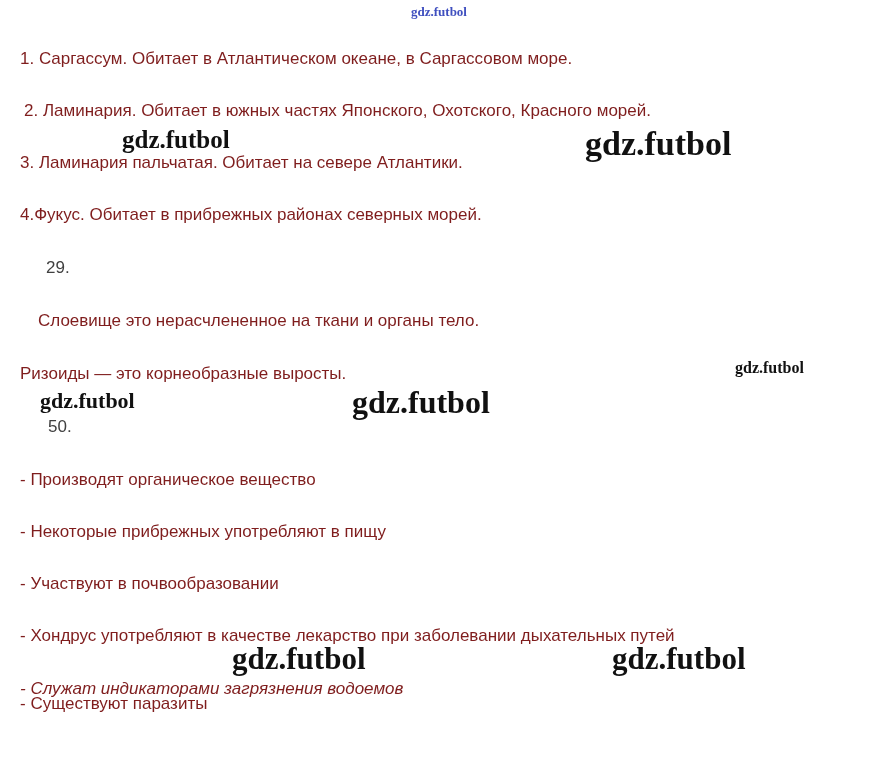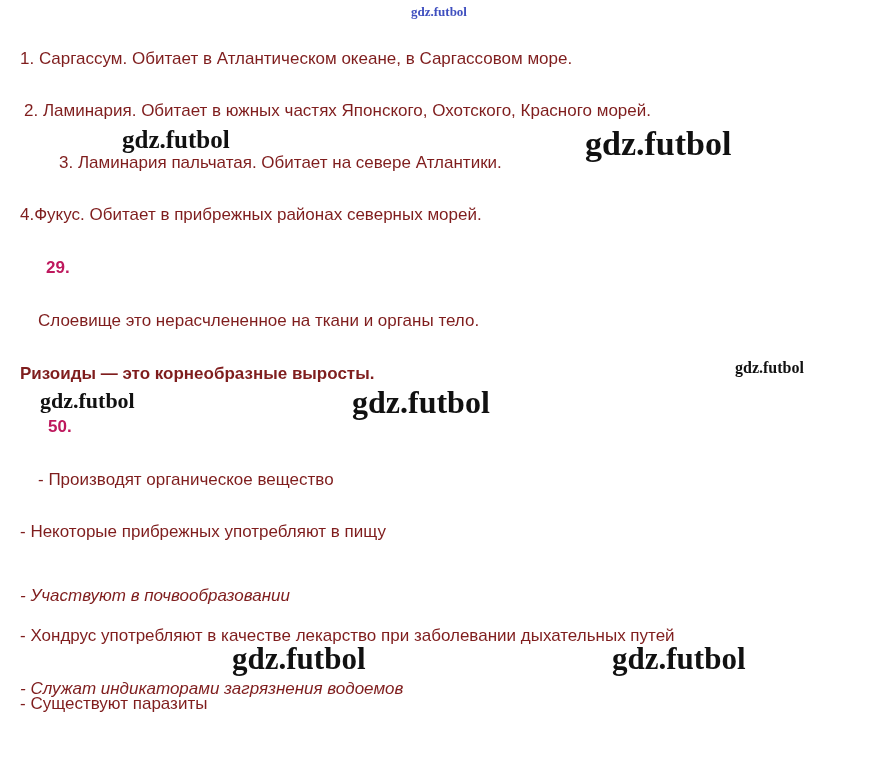--- a/index.html
+++ b/index.html
@@ -34,49 +34,49 @@
   .line {
     position: absolute;
     font-size: 17px;
     line-height: 21px;
     color: #7f1d1d;
     white-space: nowrap;
   }
   .num-label {
     position: absolute;
     font-size: 17px;
-    font-weight: bold;
-    color: #be185d;
+    font-weight: normal;
+    color: #404040;
     white-space: nowrap;
   }
   .wm {
     position: absolute;
     font-family: "Liberation Serif", serif;
     font-weight: bold;
     color: #111111;
     white-space: nowrap;
   }
 </style>
 </head>
 <body>
 
 <div class="page">
 
   <div class="site-tag-top">gdz.futbol</div>
 
   <div id="lines-container">
       <div class="line" style="left: 20px; top: 48px;">1. Саргассум. Обитает в Атлантическом океане, в Саргассовом море.</div>
       <div class="line" style="left: 24px; top: 100px;">2. Ламинария. Обитает в южных частях Японского, Охотского, Красного морей.</div>
-      <div class="line" style="left: 20px; top: 152px; margin-left: 39px;">3. Ламинария пальчатая. Обитает на севере Атлантики.</div>
+      <div class="line" style="left: 20px; top: 152px;">3. Ламинария пальчатая. Обитает на севере Атлантики.</div>
       <div class="line" style="left: 20px; top: 204px; text-align: center;">4.Фукус. Обитает в прибрежных районах северных морей.</div>
       <div class="line" style="left: 38px; top: 310px;">Слоевище это нерасчлененное на ткани и органы тело.</div>
-      <div class="line" style="left: 20px; top: 363px; font-weight: bold;">Ризоиды — это корнеобразные выросты.</div>
-      <div class="line" style="left: 20px; top: 469px; margin-left: 18px;">- Производят органическое вещество</div>
+      <div class="line" style="left: 20px; top: 363px;">Ризоиды — это корнеобразные выросты.</div>
+      <div class="line" style="left: 20px; top: 469px;">- Производят органическое вещество</div>
       <div class="line" style="left: 20px; top: 521px;">- Некоторые прибрежных употребляют в пищу</div>
-      <div class="line" style="left: 20px; top: 585px; font-style: italic;">- Участвуют в почвообразовании</div>
+      <div class="line" style="left: 20px; top: 573px;">- Участвуют в почвообразовании</div>
       <div class="line" style="left: 20px; top: 625px;">- Хондрус употребляют в качестве лекарство при заболевании дыхательных путей</div>
       <div class="line" style="left: 20px; top: 678px; font-style: italic;">- Служат индикаторами загрязнения водоемов</div>
       <div class="line" style="left: 20px; top: 693px;">- Существуют паразиты</div>
     </div>
   <div id="numbers-container">
       <div class="num-label" style="left: 46px; top: 258px;">29.</div>
       <div class="num-label" style="left: 48px; top: 417px;">50.</div>
     </div>
   <div id="watermarks-container">
       <div class="wm" style="left: 122px; top: 126px; font-size: 25px;">gdz.futbol</div>

